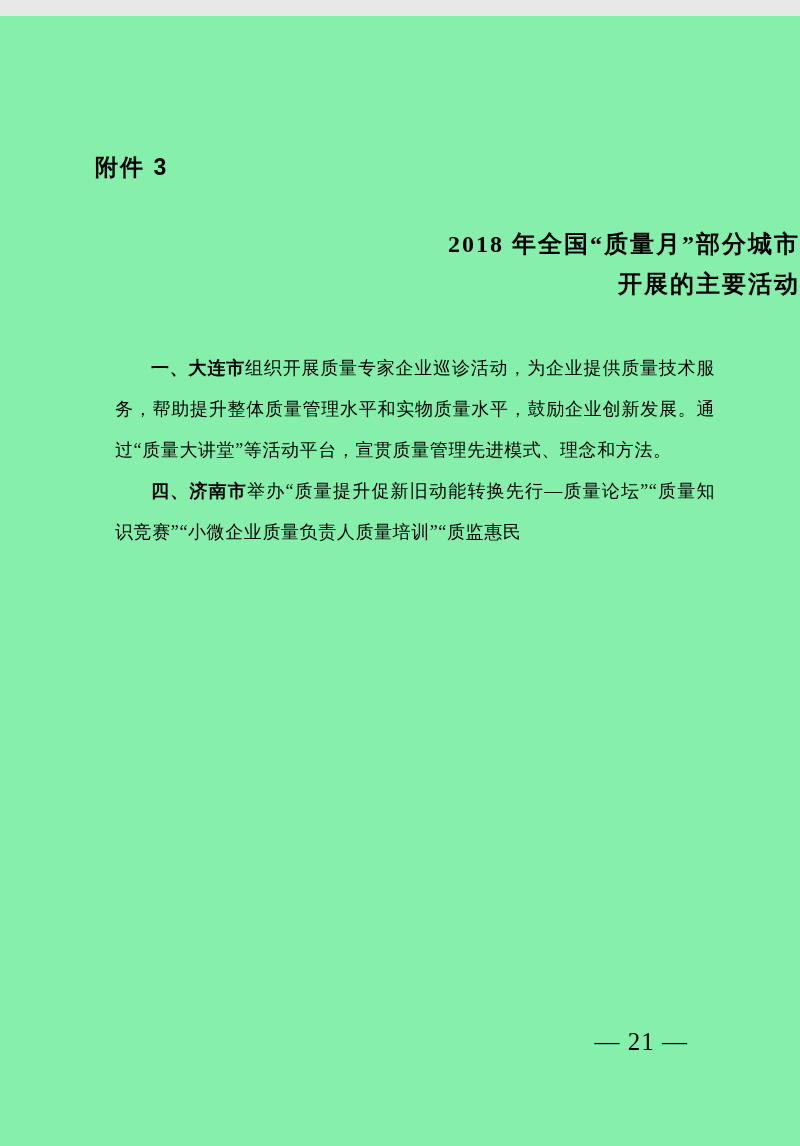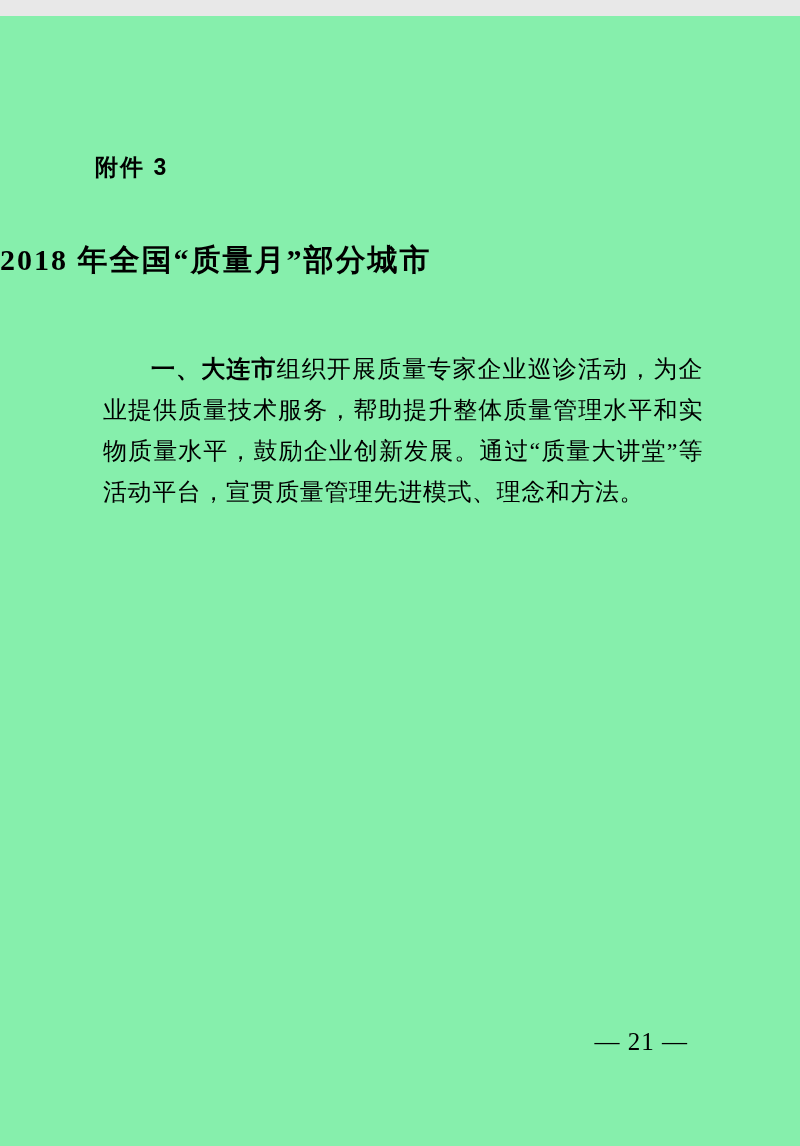--- a/index.html
+++ b/index.html
@@ -17,37 +17,37 @@
     position: absolute;
     top: 136px;
     left: 95px;
     font-size: 23px;
     font-weight: 700;
     font-family: "Liberation Sans", "DejaVu Sans", sans-serif;
     letter-spacing: 2px;
   }
   .doc-title {
     position: absolute;
-    top: 224px;
+    top: 208px;
     left: 0;
     right: 0;
     margin: 0;
-    text-align: left;
-    font-size: 30px;
+    text-align: right;
+    font-size: 24px;
     line-height: 40px;
     font-weight: 700;
     letter-spacing: 2px;
     font-family: "Liberation Serif", "DejaVu Serif", serif;
   }
   .doc-body {
     position: absolute;
     top: 332px;
-    left: 103px;
+    left: 115px;
     width: 600px;
-    font-size: 24px;
+    font-size: 18px;
     line-height: 41px;
     letter-spacing: 0.6px;
     text-align: justify;
   }
   .doc-body p {
     margin: 0;
     text-indent: 2em;
   }
   .para-lead {
     font-weight: 700;
@@ -63,26 +63,28 @@
 </style>
 </head>
 <body>
 
 <div class="page">
 
   <div class="attachment-label">附件 3</div>
 
   <h1 class="doc-title">
     <span>2018 年全国“质量月”部分城市</span><br>
+    <span>开展的主要活动</span>
   </h1>
 
   <div class="doc-body">
 
     <p><span class="para-lead">一、大连市</span><span>组织开展质量专家企业巡诊活动，为企业提供质量技术服务，帮助提升整体质量管理水平和实物质量水平，鼓励企业创新发展。通过“质量大讲堂”等活动平台，宣贯质量管理先进模式、理念和方法。</span></p>
 
 
 
+    <p><span class="para-lead">四、济南市</span><span>举办“质量提升促新旧动能转换先行—质量论坛”“质量知识竞赛”“小微企业质量负责人质量培训”“质监惠民</span></p>
 
   </div>
 
   <div class="page-number">— 21 —</div>
 
 </div>
 
 </body></html>

